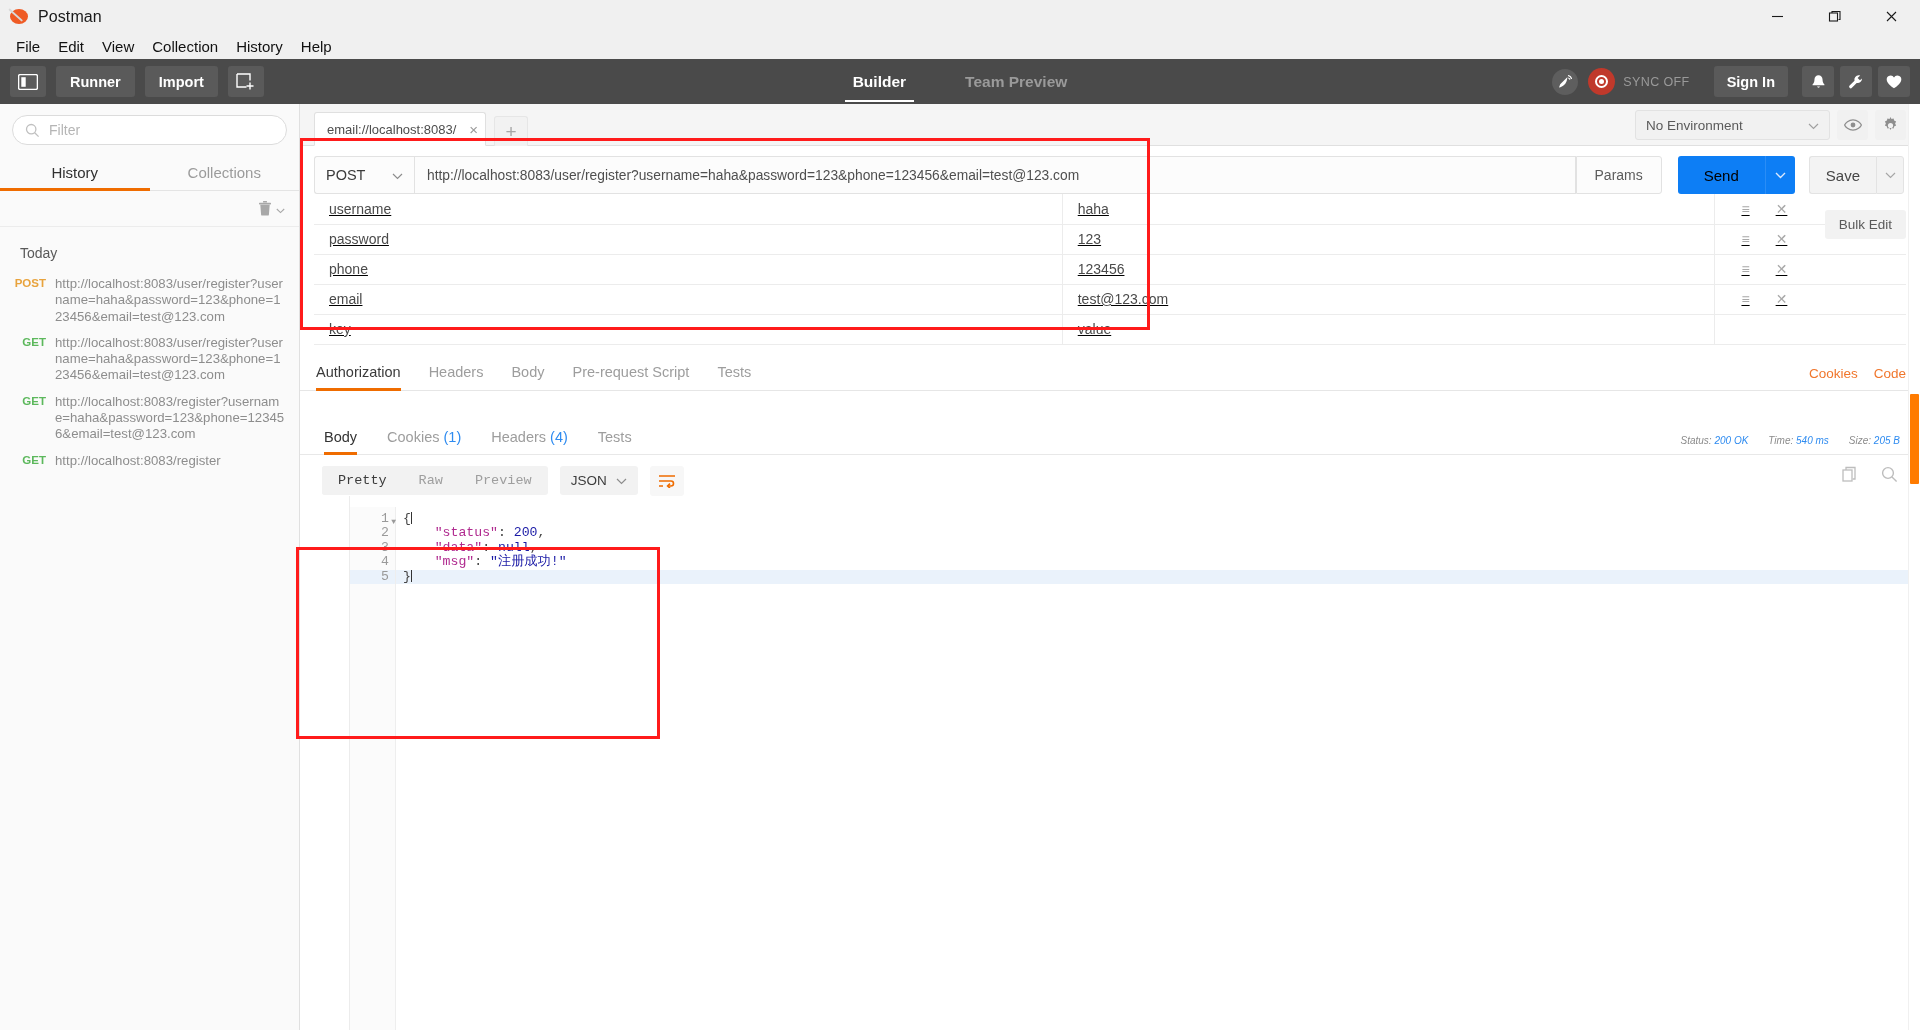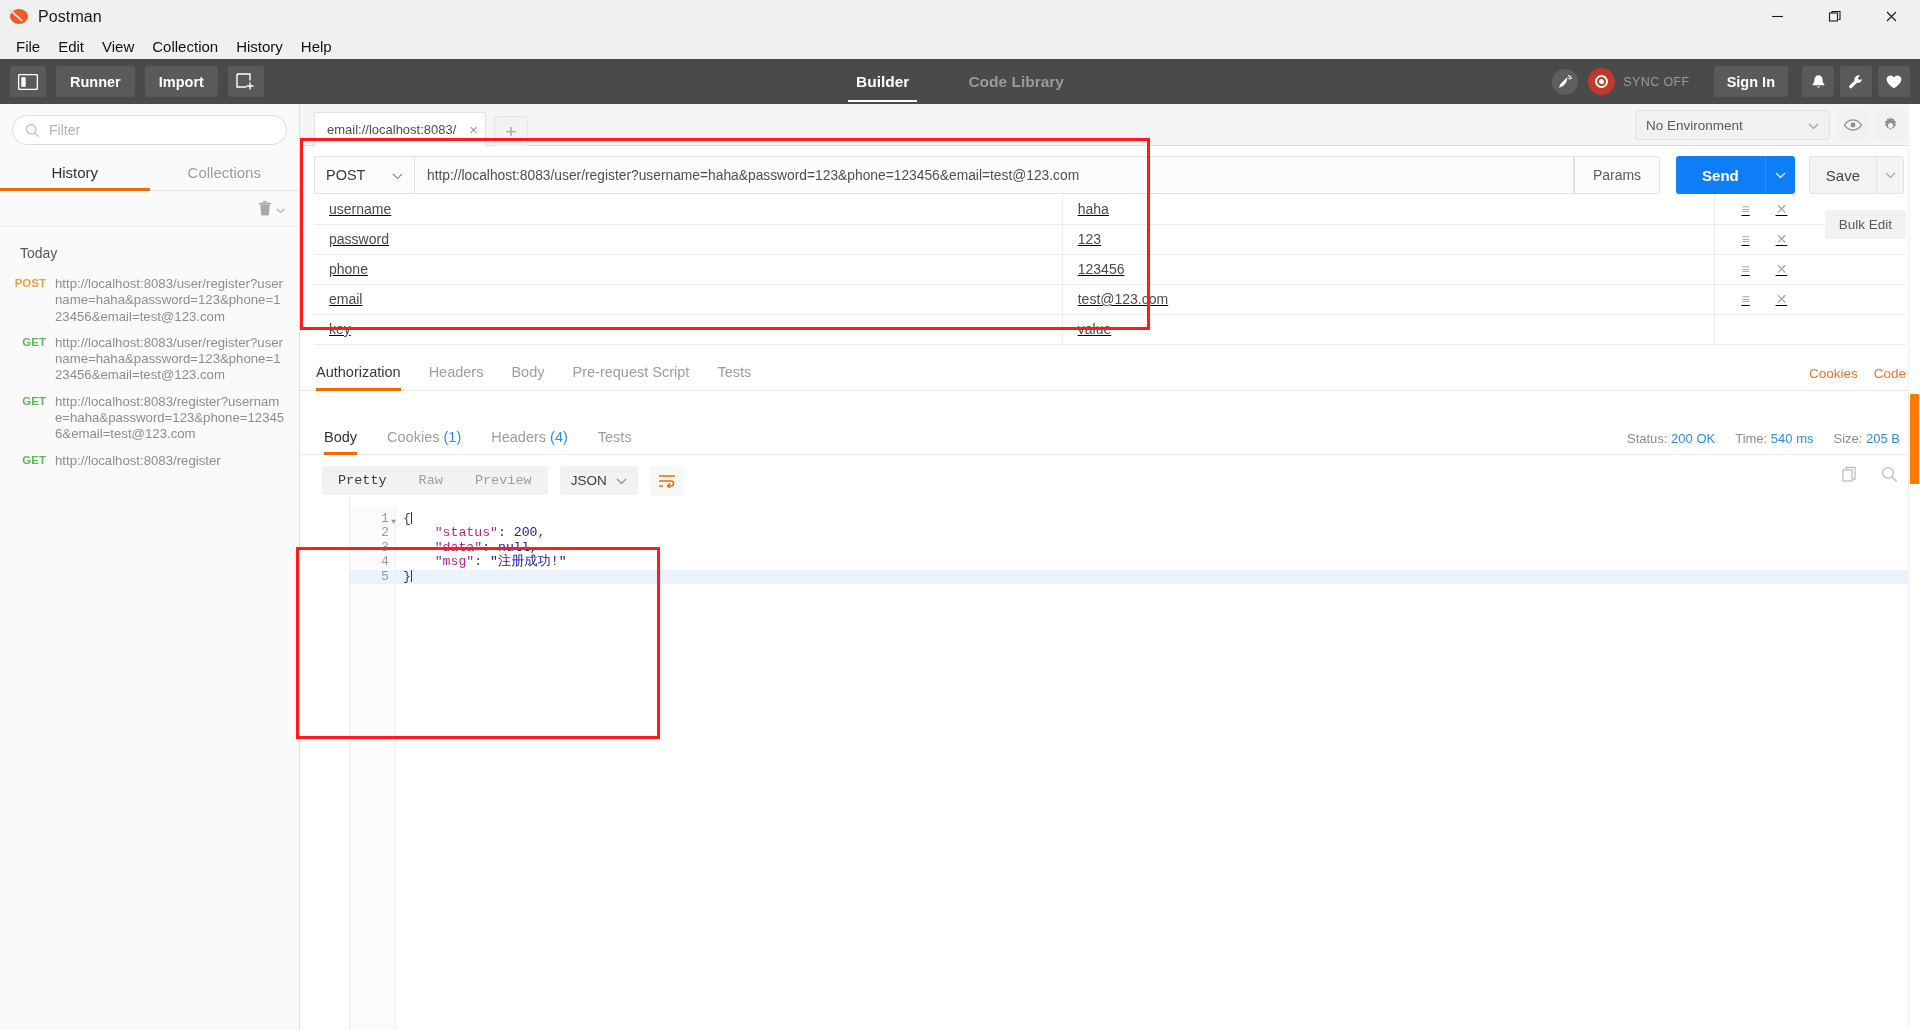--- a/index.html
+++ b/index.html
@@ -229,21 +229,21 @@
     display: flex; align-items: center; padding: 0 12px;
     font-size: 13.8px; color: #4f4f4f; min-width: 0; overflow: hidden; white-space: nowrap;
   }
   .params-btn {
     height: 38px; border: 1px solid #e2e2e2; background: #fcfcfc;
     border-radius: 0 3px 3px 0; display: flex; align-items: center;
     padding: 0 18px; font-size: 14px; color: #5c5c5c; cursor: pointer;
   }
   .send-group { display: flex; margin-left: 16px; }
   .send-btn {
-    background: #0d7ef5; color: #ffffff; font-size: 15px; font-weight: bold;
+    background: #0d7ef5; color: #000000; font-size: 15px; font-weight: normal;
     height: 38px; display: flex; align-items: center; padding: 0 26px;
     border-radius: 3px 0 0 3px; cursor: pointer;
   }
   .send-caret {
     background: #0d7ef5; width: 30px; height: 38px;
     display: flex; align-items: center; justify-content: center;
     border-left: 1px solid #2a8df6; border-radius: 0 3px 3px 0;
     color: #e6f0fd; cursor: pointer;
   }
   .save-group { display: flex; margin-left: 14px; margin-right: 2px; }
@@ -320,22 +320,23 @@
   .resptab {
     font-size: 14.5px; color: #9d9d9d; padding: 0 15px 9px; position: relative; cursor: pointer;
   }
   .resptab:first-child { padding-left: 10px; }
   .resptab.active { color: #333333; }
   .resptab.active::after {
     content: ""; position: absolute; left: 10px; right: 15px; bottom: -1px; height: 3px; background: #ef6c00;
   }
   .resptab .cnt { color: #2e8bf0; }
   .resp-stat {
-    position: absolute; right: 20px; bottom: 8px; font-size: 13px; color: #8b8b8b;
+    position: absolute; right: 20px; bottom: 8px; font-size: 10px; color: #8b8b8b;
     display: flex;
+    font-style: italic;
   }
   .resp-stat .grp { margin-left: 20px; }
   .resp-stat .v { color: #2e8bf0; }
 
   .respctrl { display: flex; align-items: center; padding: 11px 14px 0; position: relative; }
   .seg {
     display: flex; background: #f2f2f2; border-radius: 3px; overflow: hidden; margin-left: 8px; font-family: Liberation Mono, monospace;
   }
   .seg div { font-size: 13.5px; color: #9e9e9e; padding: 7px 16px; cursor: pointer; }
   .seg div.on { color: #3c3c3c; background: #f2f2f2; }
@@ -446,21 +447,21 @@
   <div class="tb-btn">Import</div>
   <div class="tb-btn icononly">
     <svg width="20" height="18" viewBox="0 0 20 18">
         <path d="M1 1h13v6.6M1 1v13h9.5" fill="none" stroke="#fff" stroke-width="1.4"></path>
         <path d="M14 9.5v7M10.5 13h7" stroke="#fff" stroke-width="1.4"></path>
       </svg>
   </div>
 
   <div class="tb-center">
     <div class="tb-tab active">Builder</div>
-    <div class="tb-tab">Code Library</div>
+    <div class="tb-tab">Team Preview</div>
   </div>
 
   <div class="tb-right">
     <div class="sync-wrap">
       <div class="sat-icon">
         <svg width="16" height="16" viewBox="0 0 16 16">
             <path d="M2 13.5c4-.5 7.5-4 8-8L10.5 3 3.2 10.3z" fill="#fff"></path>
             <path d="M11 1.5a4.2 4.2 0 013.5 3.5" fill="none" stroke="#fff" stroke-width="1.2"></path>
             <path d="M11.3 4a2 2 0 011.6 1.6" fill="none" stroke="#fff" stroke-width="1.1"></path>
           </svg>

